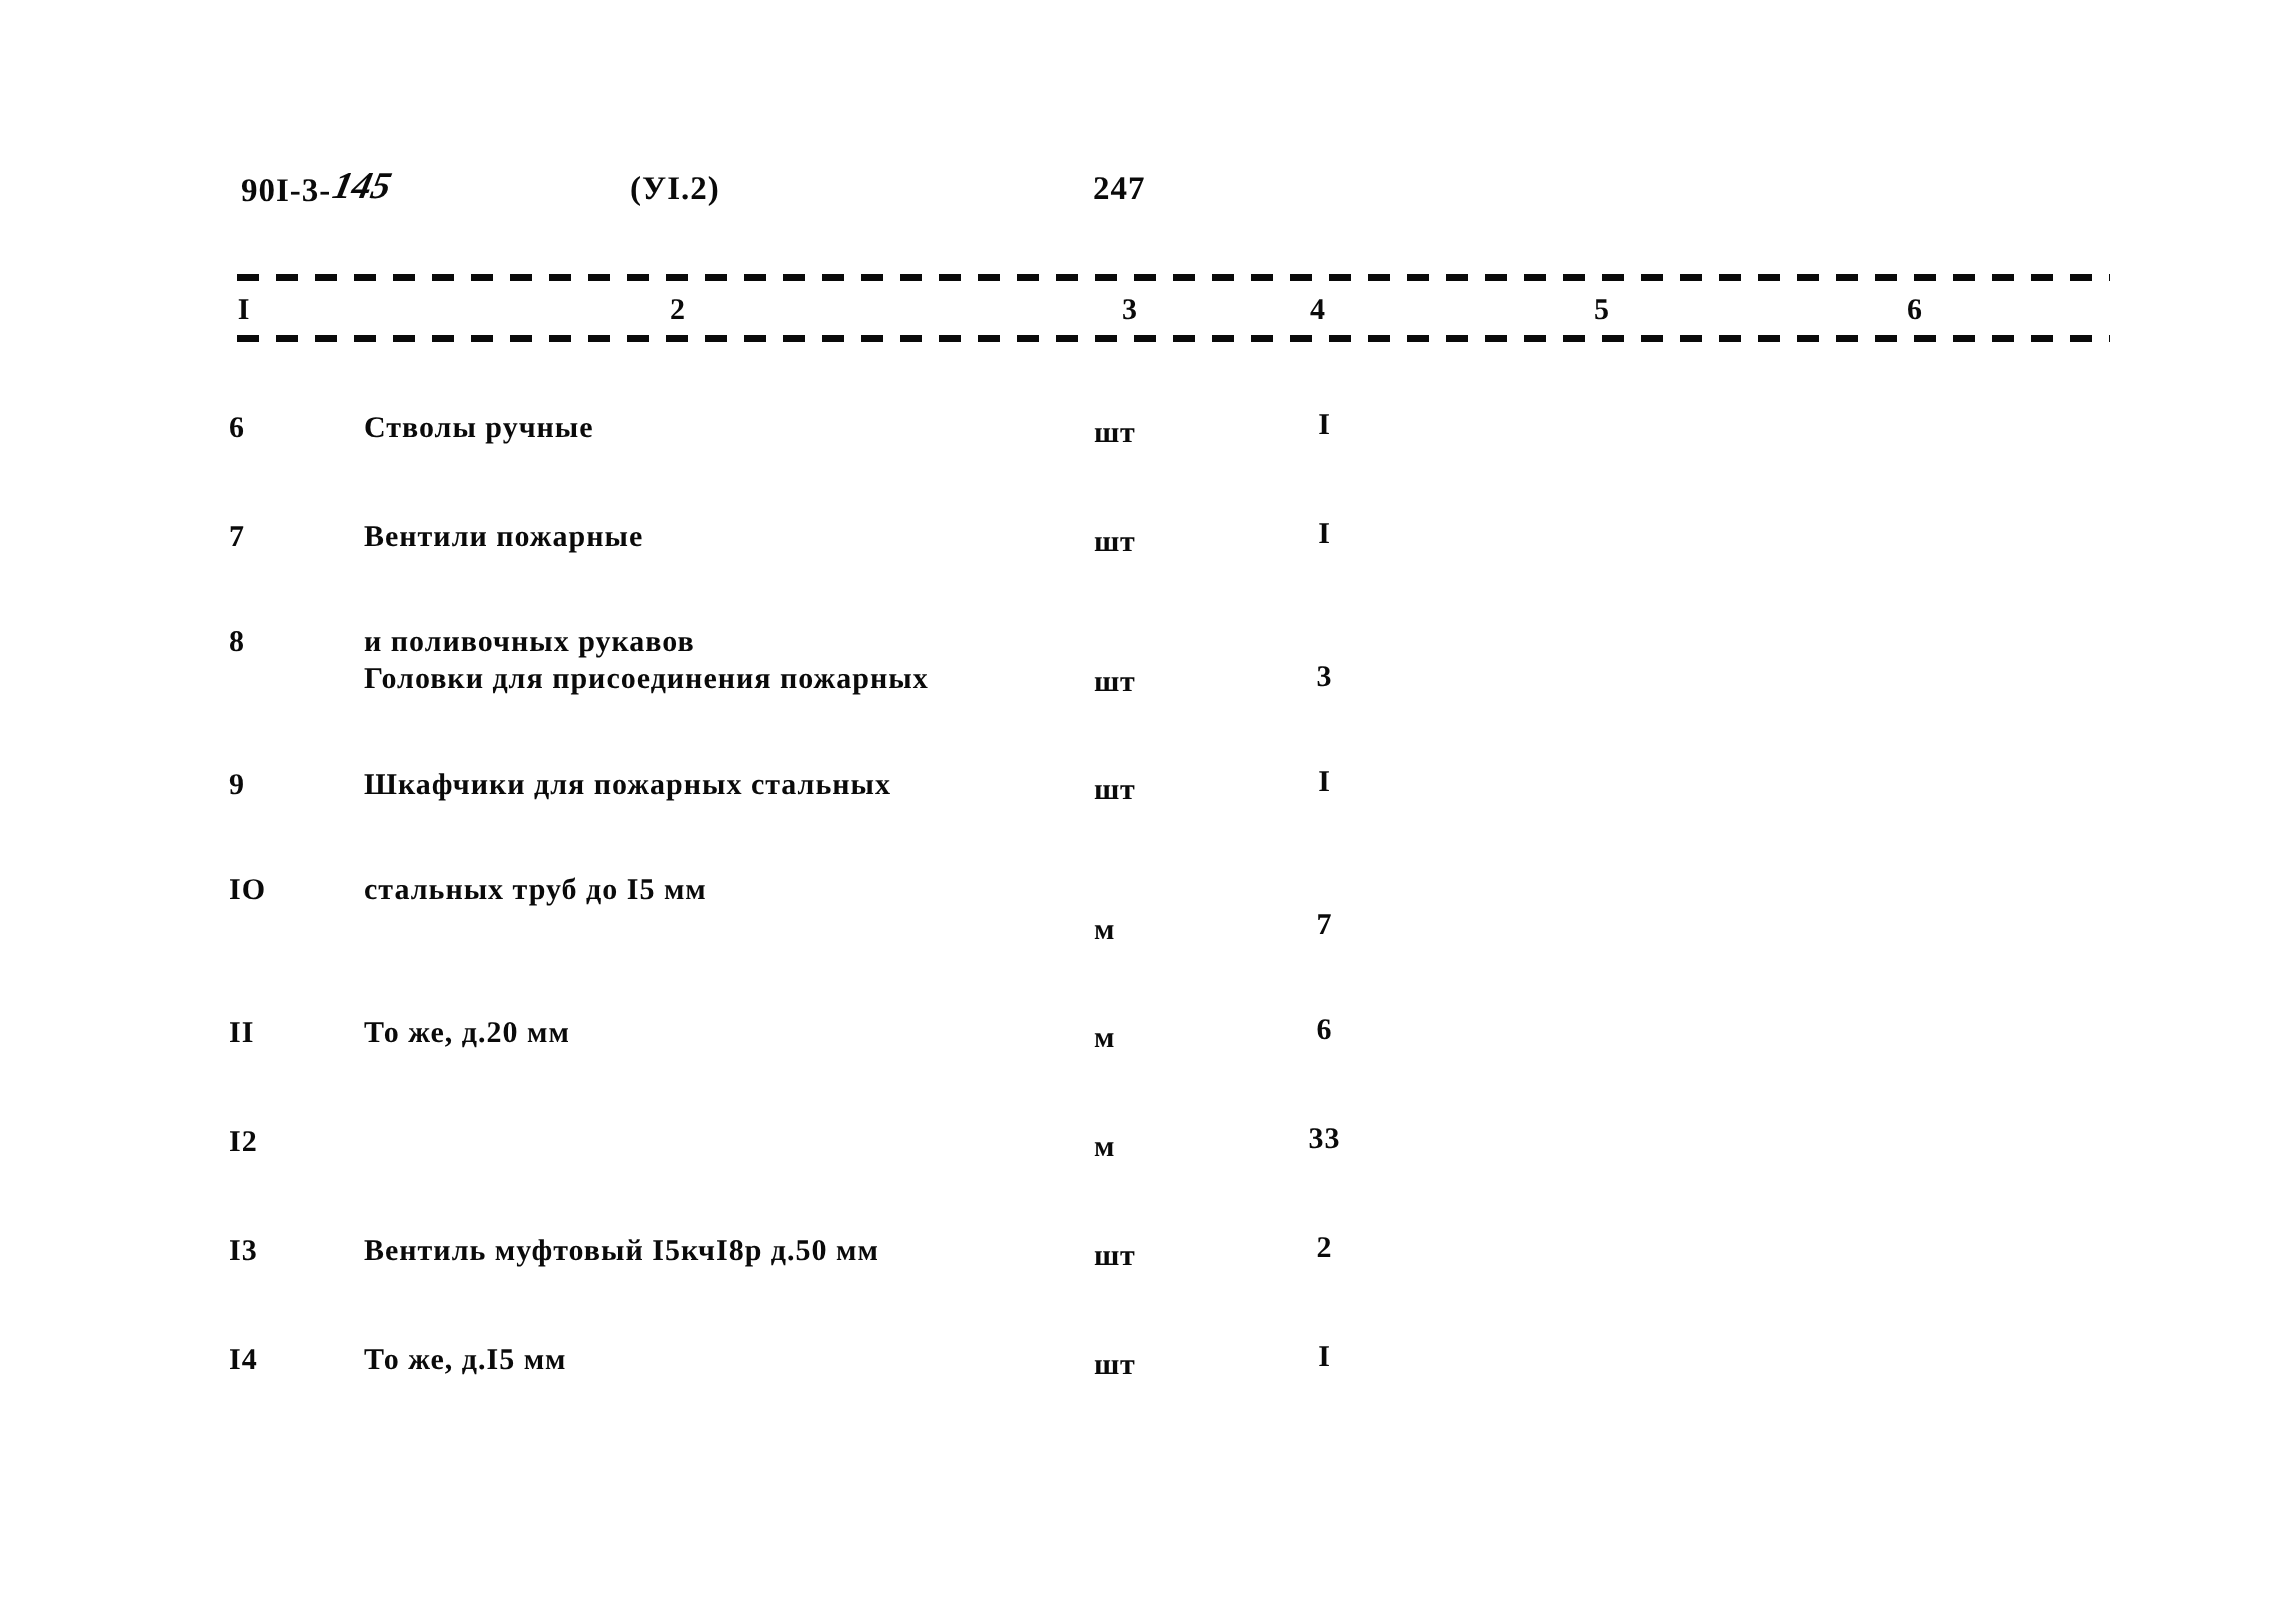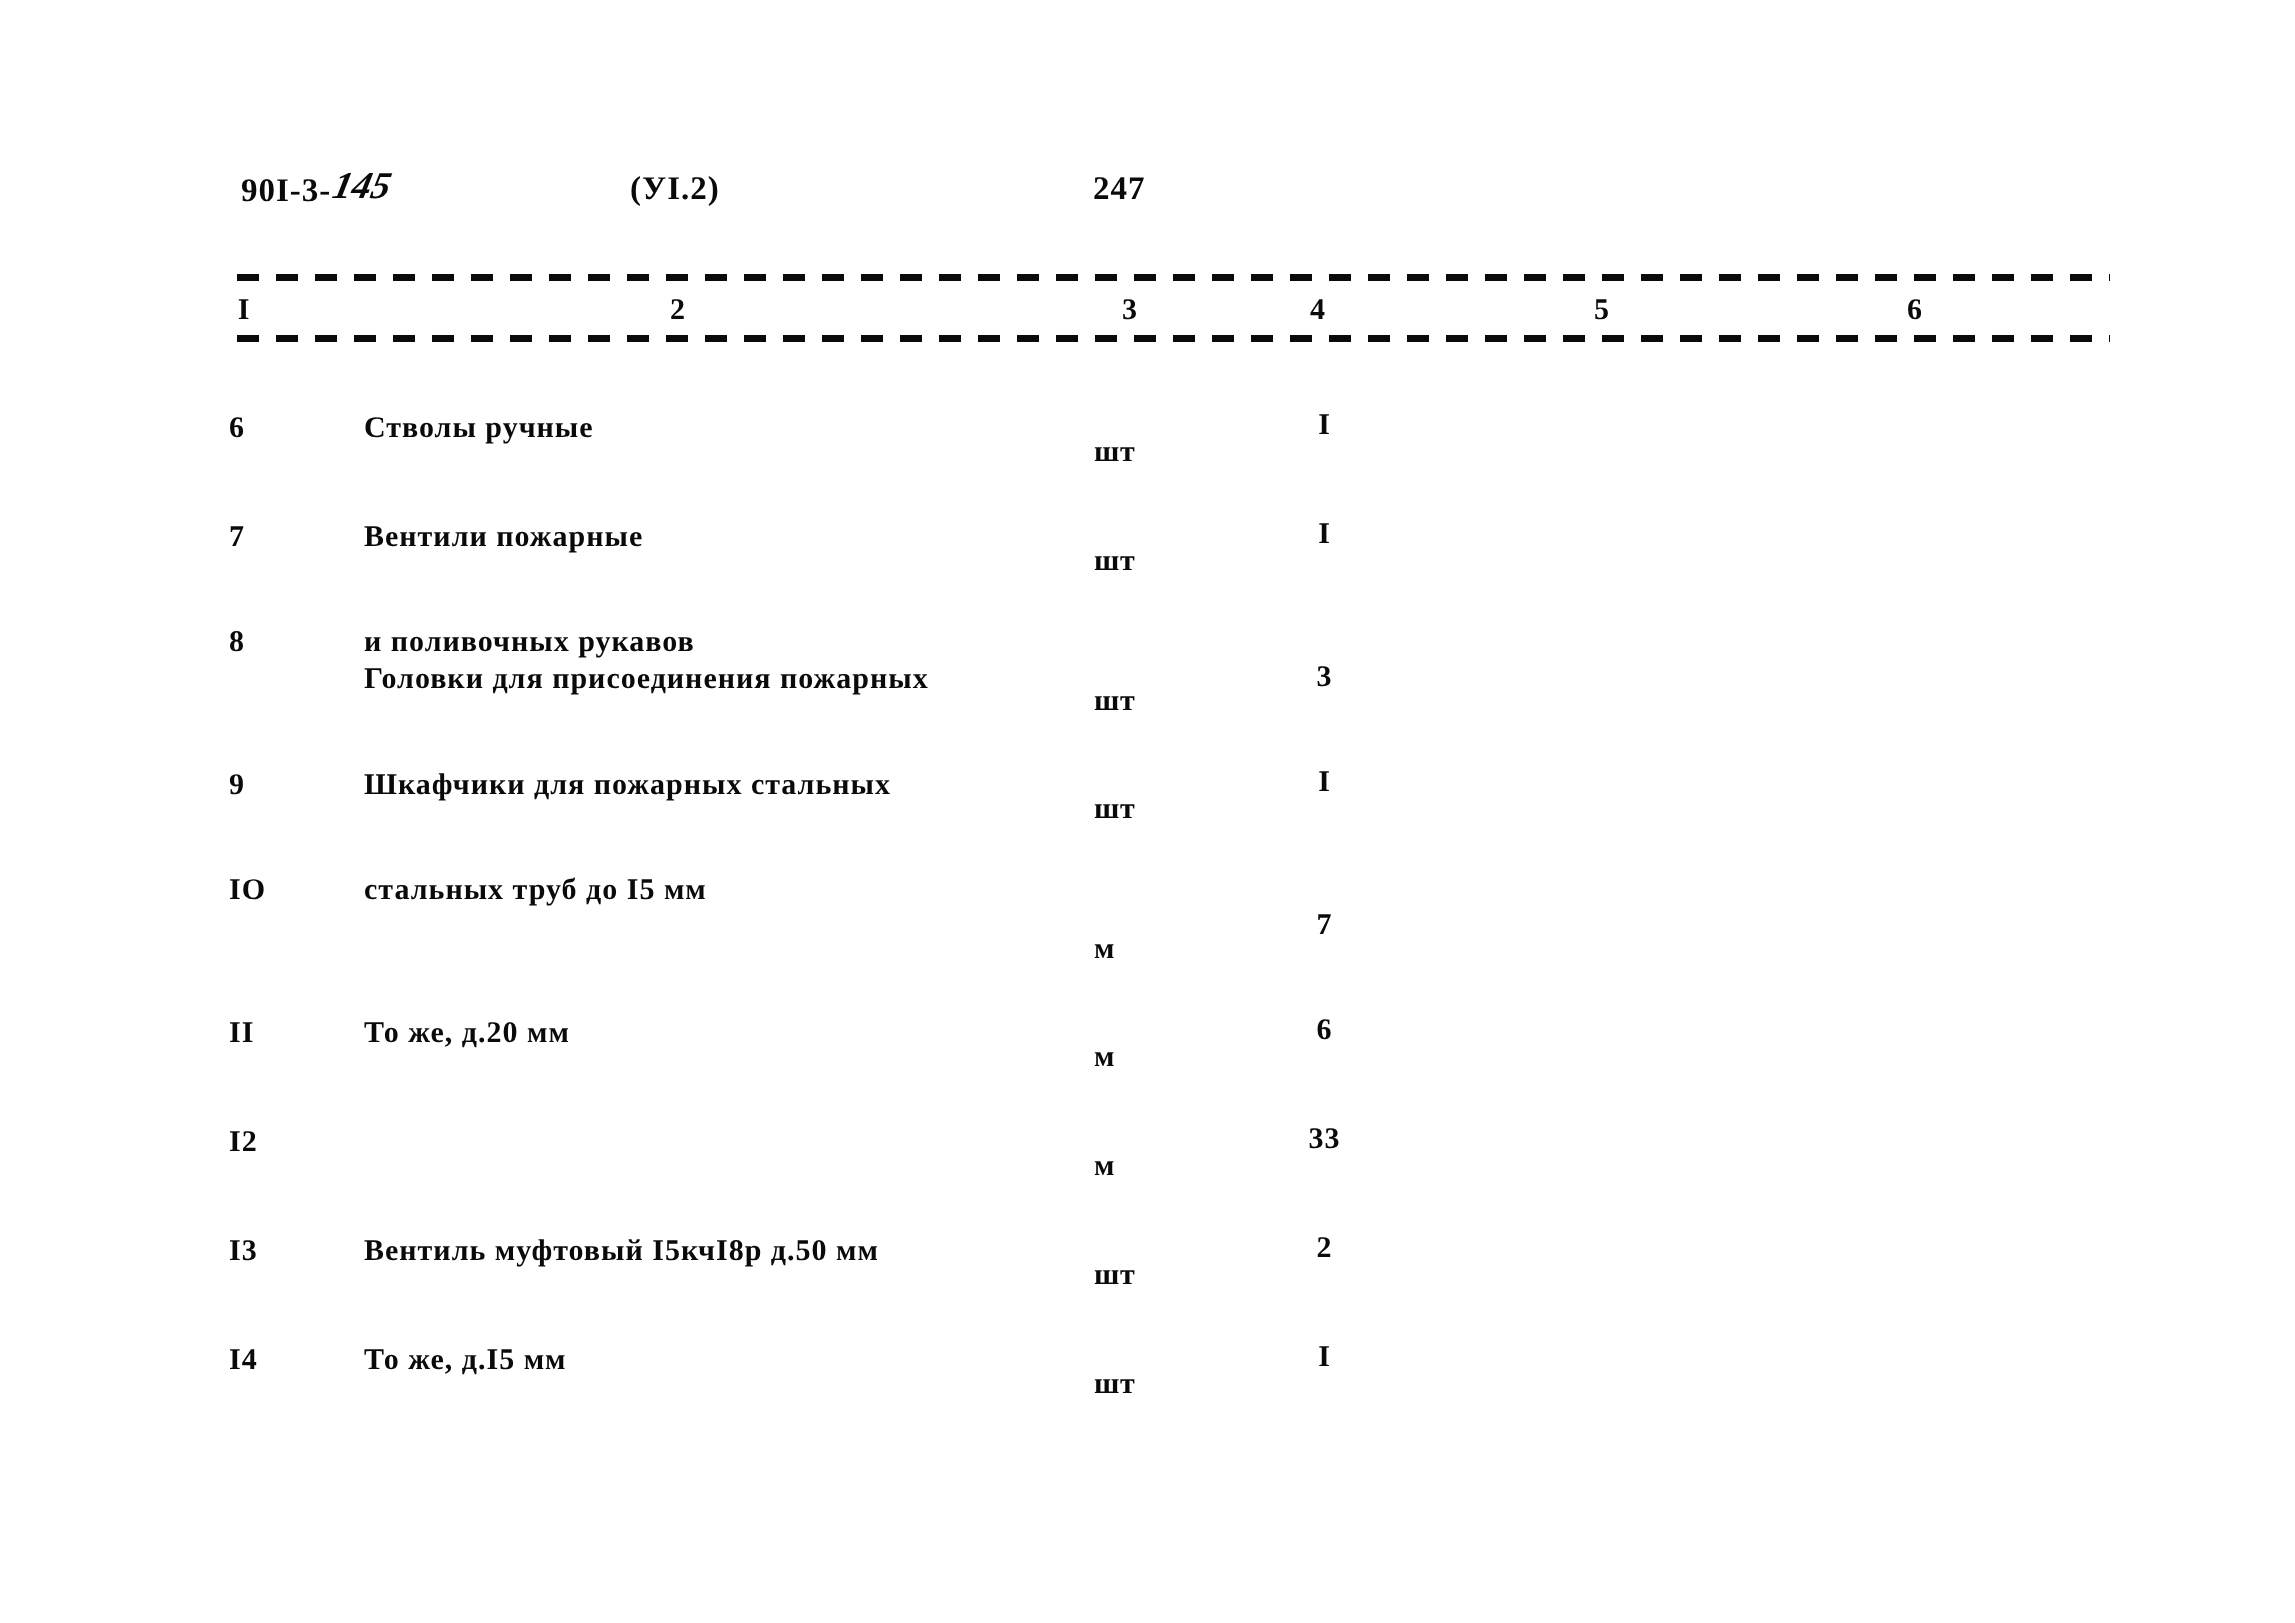--- a/index.html
+++ b/index.html
@@ -114,21 +114,21 @@
   .row .c-unit,
   .row .c-qty,
   .row .c-col5,
   .row .c-col6 {
     position: absolute;
     font-size: 30px;
     line-height: 38px;
   }
   .c-num  { left: 229px;  width: 79px; text-align: left; }
   .c-desc { left: 364px;  width: 713px; text-align: left; }
-  .c-unit { left: 1094px; width: 72px; text-align: left; font-size: 26px; letter-spacing: 0.7px; margin-top: 19px; }
+  .c-unit { left: 1094px; width: 72px; text-align: left; font-size: 26px; letter-spacing: 0.7px; }
   .c-qty  { left: 1295px; width: 59px;  text-align: center; }
   .c-col5 { left: 1579px; width: 59px;  text-align: center; }
   .c-col6 { left: 1892px; width: 59px;  text-align: center; }
 
   
   .row.one .c-num  { top: 15.7px; }
   .row.one .c-desc { top: 15.7px; }
   .row.one .c-unit { top: 21px; }
   .row.one .c-qty  { top: 13px; }
   .row.one .c-col5 { top: 13px; }

